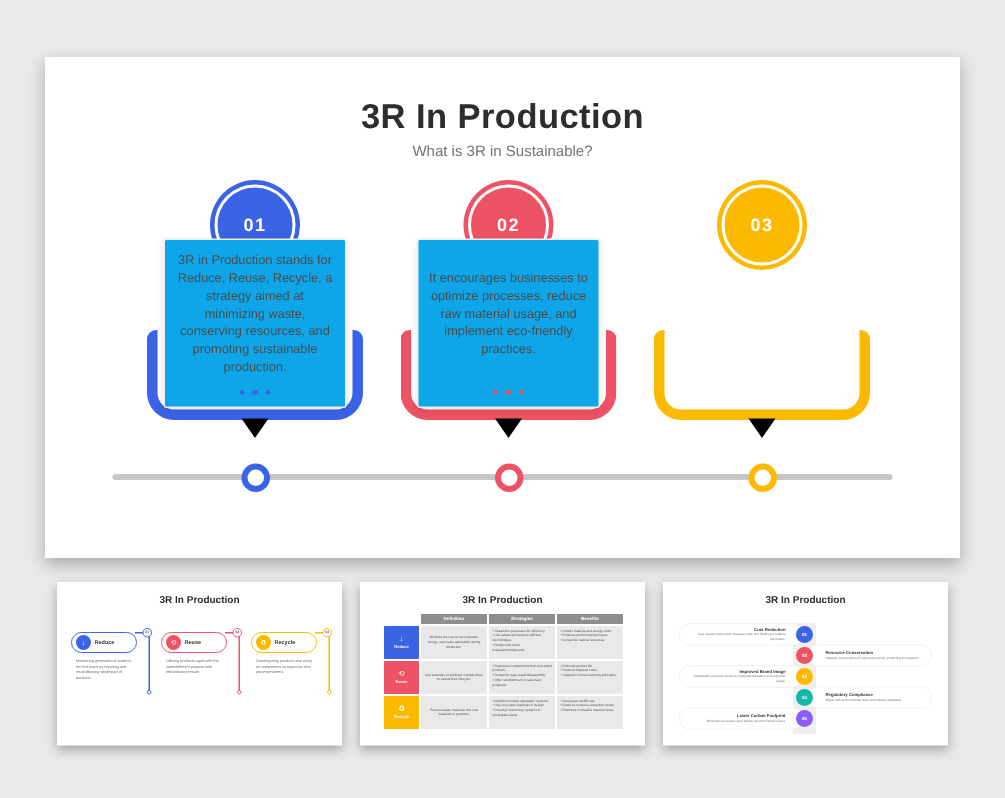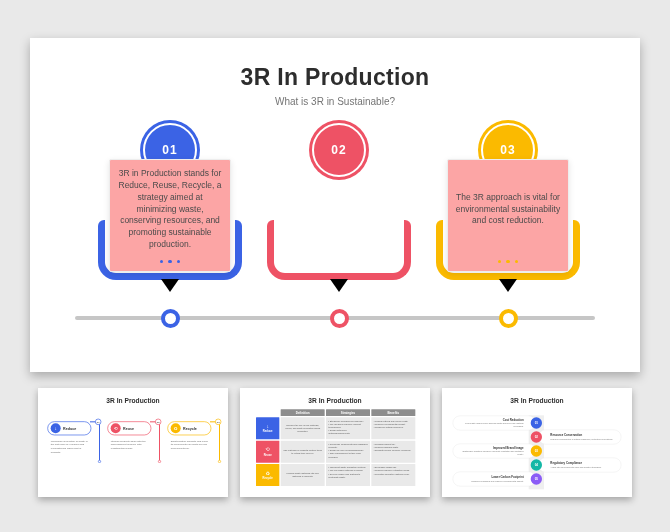--- a/index.html
+++ b/index.html
@@ -35,21 +35,21 @@
     border-top:13px solid;
   }
   .c-blue .num-circle{background:#3b63e5;box-shadow:0 0 0 3px #3b63e5;}
   .c-blue .frame,.c-blue{border-color:#3b63e5;}
   .c-red  .num-circle{background:#ee5265;box-shadow:0 0 0 3px #ee5265;}
   .c-red  .frame,.c-red{border-color:#ee5265;}
   .c-yellow .num-circle{background:#fbba00;box-shadow:0 0 0 3px #fbba00;}
   .c-yellow .frame,.c-yellow{border-color:#fbba00;}
   .card{
     position:absolute;left:14px;width:122px;top:36px;height:113px;box-sizing:border-box;
-    background:#fca5a5;border:1px solid #ededed;border-radius:2px;z-index:3;
+    background:#0ea5e9;border:1px solid #ededed;border-radius:2px;z-index:3;
     box-shadow:0 2px 6px rgba(0,0,0,.10);
     display:flex;align-items:center;justify-content:center;
     padding:8px 7px 20px 7px;
   }
   .card p{margin:0;font-size:8.5px;line-height:1.4;color:#4b4b4b;text-align:center;}
   .dots{position:absolute;left:0;right:0;bottom:8px;display:flex;gap:5px;justify-content:center;}
   .dots i{width:3.5px;height:3.5px;border-radius:50%;display:block;}
   .c-blue .dots i{background:#3b63e5;}
   .c-red .dots i{background:#ee5265;}
   .c-yellow .dots i{background:#fbba00;}
@@ -144,36 +144,36 @@
         </div>
     </div>
   </div>
 
   <div class="card-col col-2 c-red">
     <div class="num-circle">
       <span>02</span>
     </div>
     <div class="frame"></div>
     <div class="tail"></div>
+    <div class="card">
+      <p>It encourages businesses to optimize processes, reduce raw material usage, and implement eco-friendly practices.</p>
+      <div class="dots">
+          <i></i>
+          <i></i>
+          <i></i>
+        </div>
+    </div>
   </div>
 
   <div class="card-col col-3 c-yellow">
     <div class="num-circle">
       <span>03</span>
     </div>
     <div class="frame"></div>
     <div class="tail"></div>
-    <div class="card">
-      <p>The 3R approach is vital for environmental sustainability and cost reduction.</p>
-      <div class="dots">
-          <i></i>
-          <i></i>
-          <i></i>
-        </div>
-    </div>
   </div>
 
   <div class="timeline-line"></div>
   <div class="t-ring ring-1"></div>
   <div class="t-ring ring-2"></div>
   <div class="t-ring ring-3"></div>
 </div>
 
 <div class="thumb thumb-1">
   <div class="thumb-inner">

